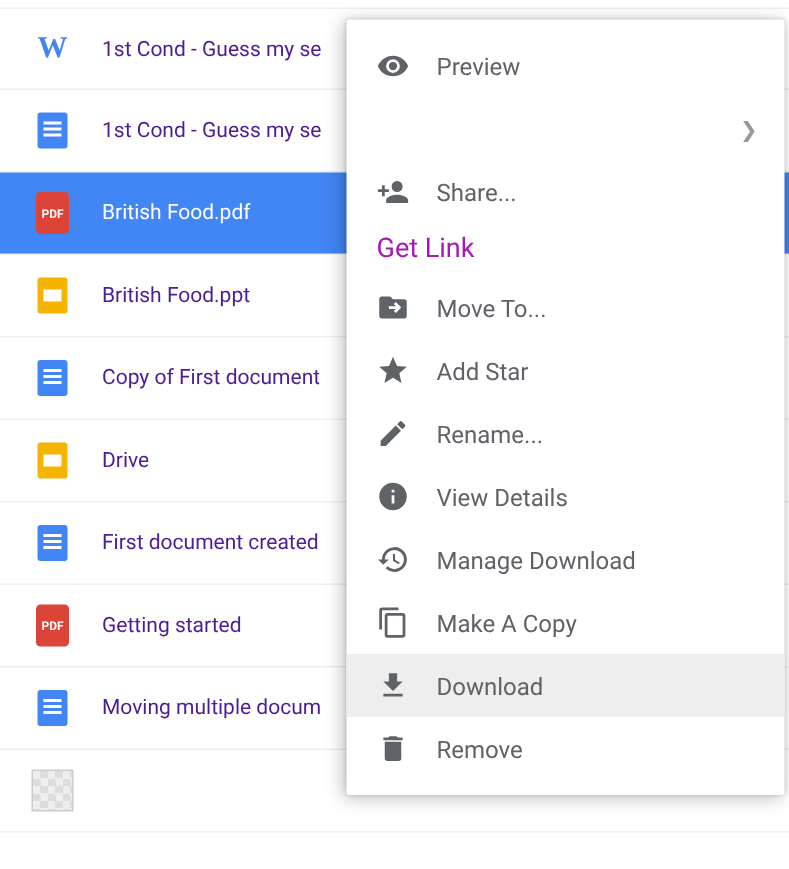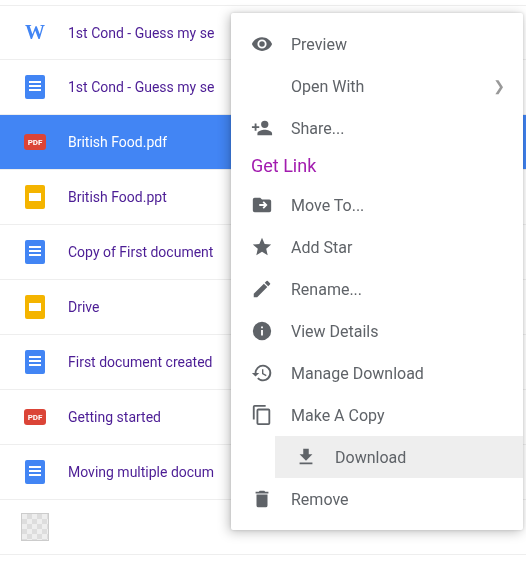--- a/index.html
+++ b/index.html
@@ -45,21 +45,21 @@
     .icon-word { color: #4285f4; font-size: 20px; font-weight: bold; font-family: Georgia, serif; }
     .icon-docs {
       width: 20px; height: 24px; background: #4285f4; border-radius: 2px;
       position: relative;
     }
     .icon-docs::after {
       content: ''; position: absolute; left: 4px; right: 4px; top: 6px; height: 2px;
       background: #fff; box-shadow: 0 4px 0 #fff, 0 8px 0 #fff;
     }
     .icon-pdf {
-      width: 22px; height: 16px; background: #db4437; border-radius: 3px;
+      width: 22px; height: 28px; background: #db4437; border-radius: 3px;
       display: flex; align-items: center; justify-content: center;
       color: #fff; font-size: 8px; font-weight: bold;
     }
     .icon-slides {
       width: 20px; height: 24px; background: #f4b400; border-radius: 2px;
       position: relative;
     }
     .icon-slides::after {
       content: ''; position: absolute; left: 4px; right: 4px; top: 8px; bottom: 8px;
       background: #fff;
@@ -84,21 +84,20 @@
       display: flex;
       align-items: center;
       height: 42px;
       padding: 0 20px;
       gap: 18px;
       cursor: pointer;
       position: relative;
     }
     .menu-item.highlighted {
       background: #eeeeee;
-      margin-left: 44px;
     }
     .menu-icon {
       width: 22px;
       height: 22px;
       color: #5f6368;
       flex-shrink: 0;
       display: flex;
       align-items: center;
       justify-content: center;
     }
@@ -190,21 +189,20 @@
     <span class="menu-icon">
       <svg viewBox="0 0 24 24" width="22" height="22" fill="#5f6368">
           <path d="M12 4.5C7 4.5 2.7 7.6 1 12c1.7 4.4 6 7.5 11 7.5s9.3-3.1 11-7.5C21.3 7.6 17 4.5 12 4.5zm0 12.5a5 5 0 110-10 5 5 0 010 10zm0-8a3 3 0 100 6 3 3 0 000-6z"></path>
         </svg>
     </span>
     <span class="menu-label">Preview</span>
   </div>
 
   <div class="menu-item">
     <span class="menu-icon"></span>
-    <span class="menu-label">Open With</span>
     <span class="menu-chevron">❯</span>
   </div>
 
   <div class="menu-item">
     <span class="menu-icon">
       <svg viewBox="0 0 24 24" width="22" height="22" fill="#5f6368">
           <path d="M15 12a4 4 0 100-8 4 4 0 000 8zm-9-2V7H4v3H1v2h3v3h2v-3h3v-2H6zm9 4c-2.7 0-8 1.3-8 4v2h16v-2c0-2.7-5.3-4-8-4z"></path>
         </svg>
     </span>
     <span class="menu-label">Share...</span>

